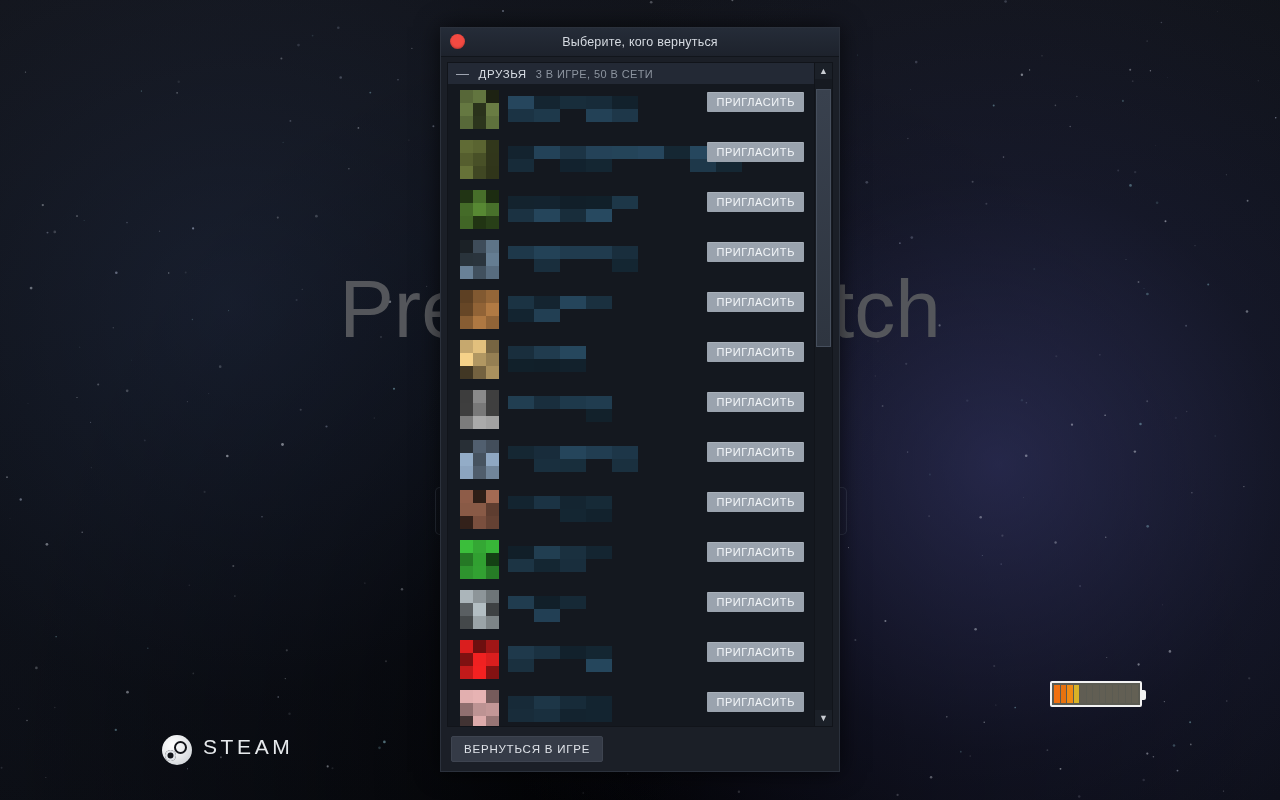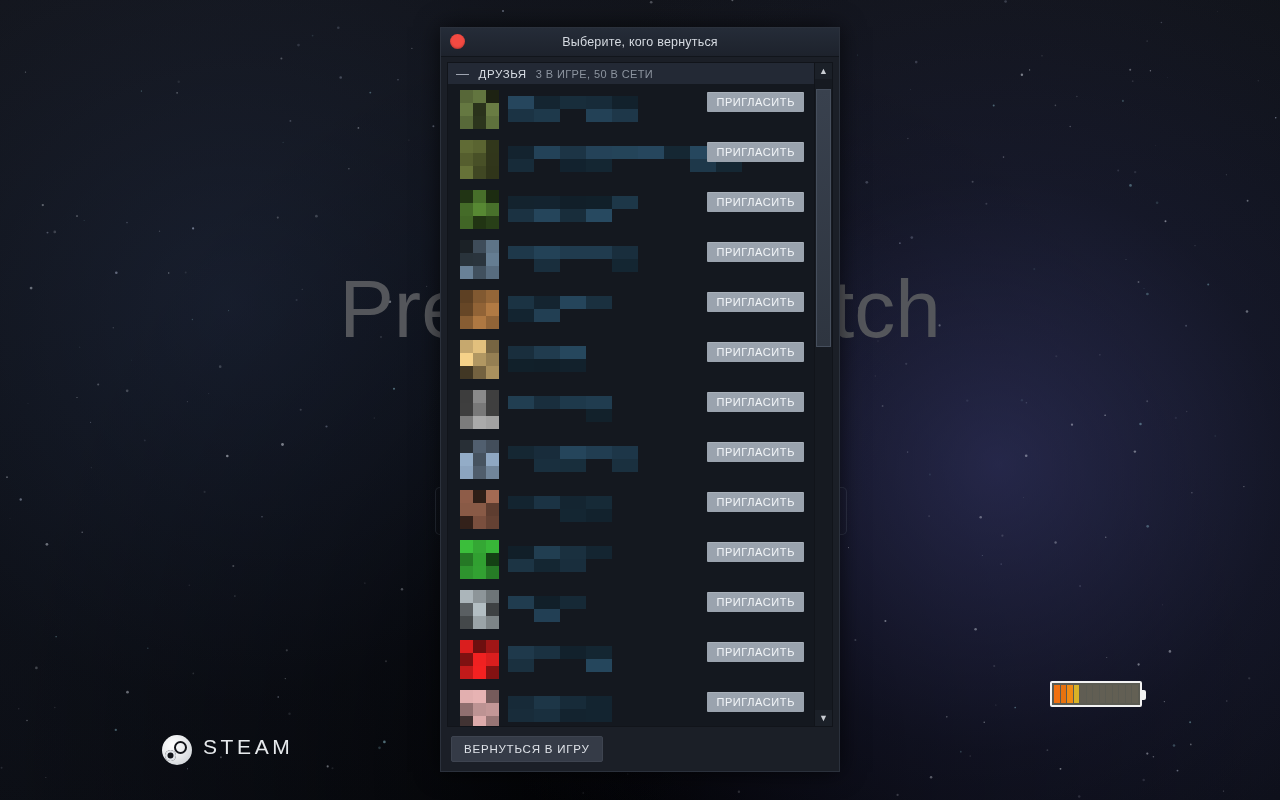--- a/index.html
+++ b/index.html
@@ -1037,19 +1037,19 @@
             <div class="sb-thumb"></div>
           </div>
           <div class="sb-grip"></div>
           <div class="sb-arrow down">▼</div>
         </div>
 
       </div>
     </div>
 
     <div class="dialog-footer">
-      <button class="back-btn">ВЕРНУТЬСЯ В ИГРУ</button>
+      <button class="back-btn">ВЕРНУТЬСЯ В ИГРЕ</button>
       <span class="resize-grip"></span>
     </div>
 
   </div>
 
 </div>
 
 </body></html>

